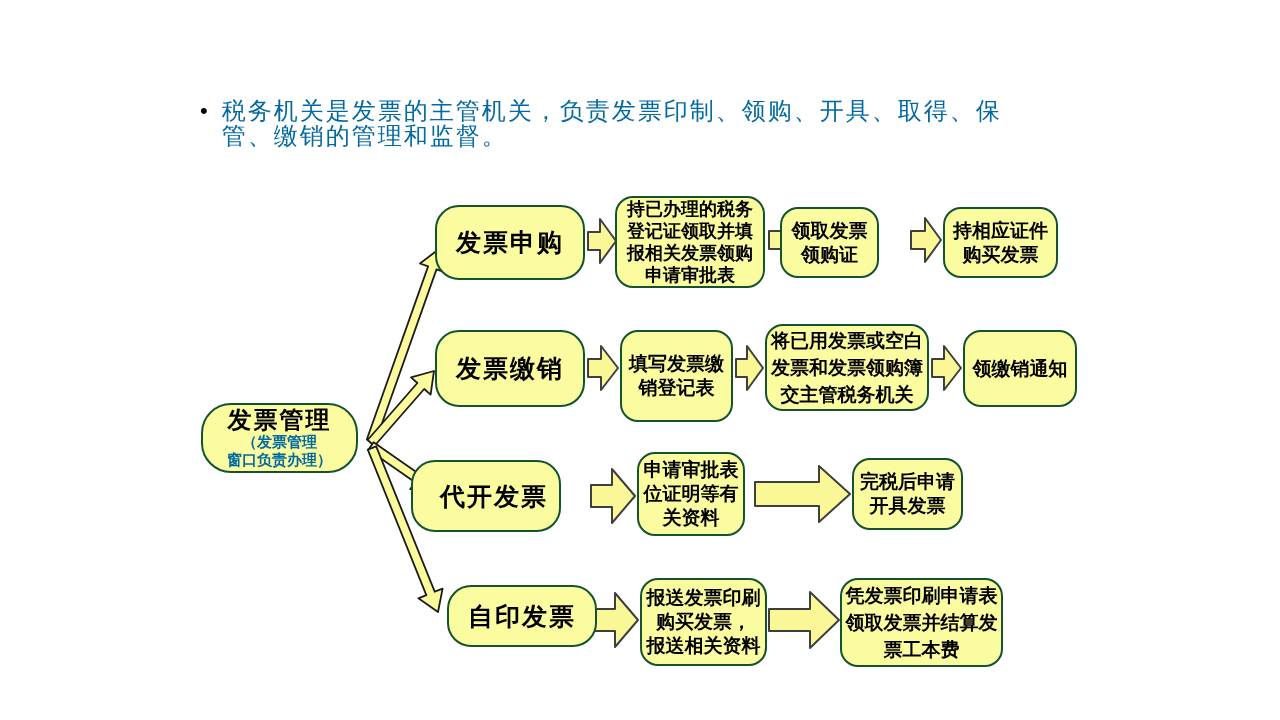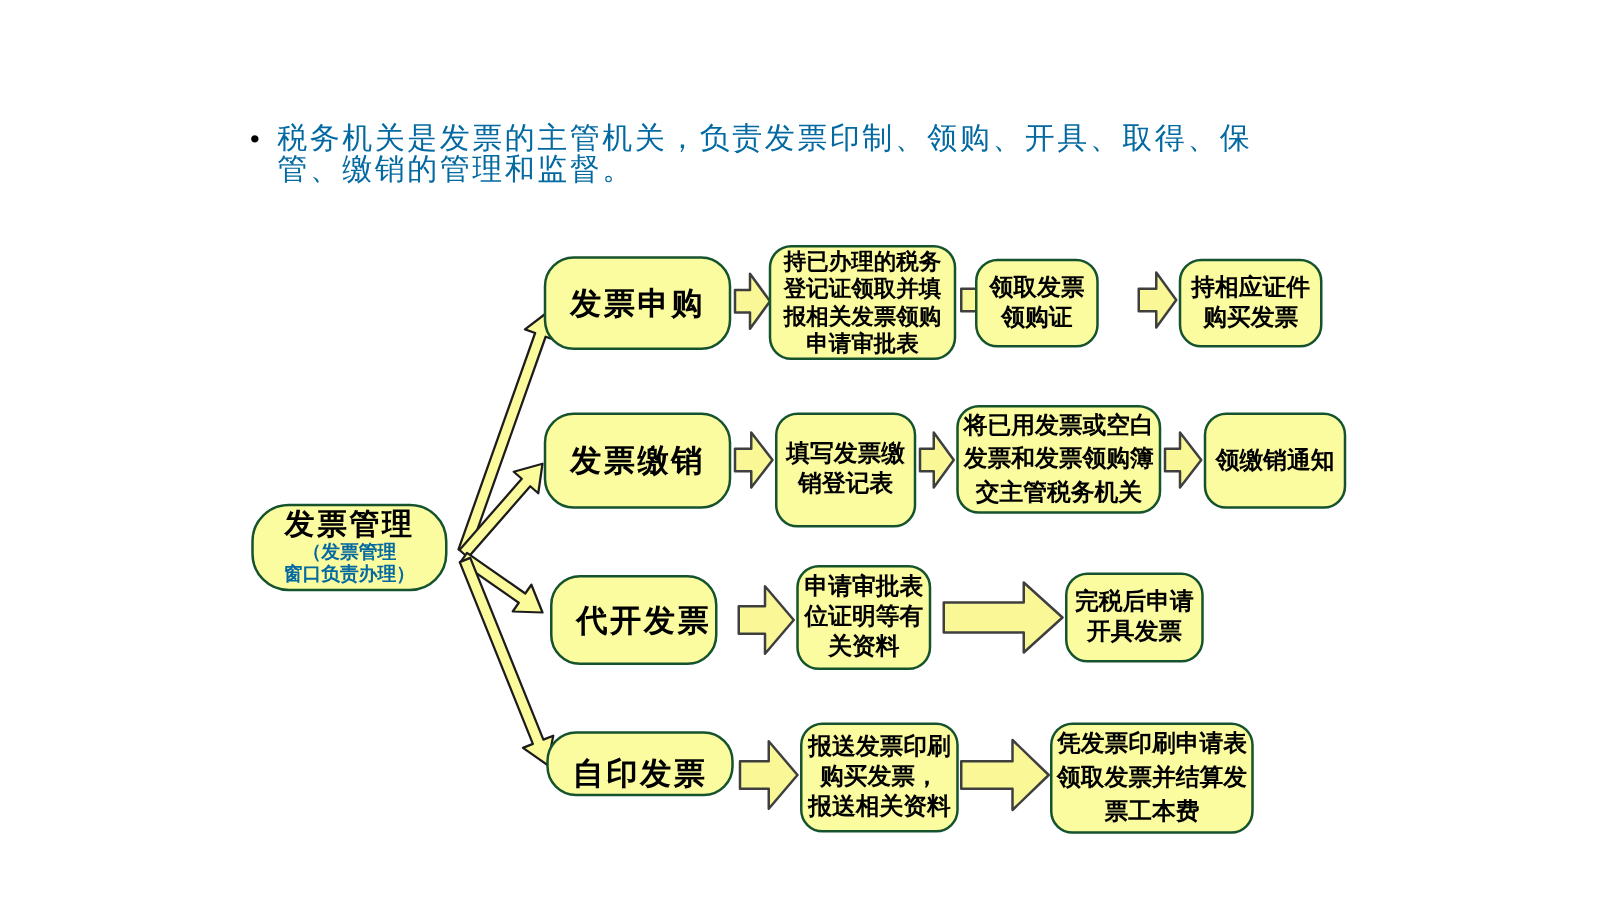--- a/index.html
+++ b/index.html
@@ -102,34 +102,34 @@
   </div>
   <div class="node step wide" style="left:765px; top:324px; width:164px; height:87px;">
     <span>将已用发票或空白
 发票和发票领购簿
 交主管税务机关</span>
   </div>
   <div class="node step" style="left:963px; top:330px; width:114px; height:77px;">
     <span>领缴销通知</span>
   </div>
 
-  <div class="node branch" style="left:440px; top:460px; width:134px; height:72px;padding-left:16px;">
+  <div class="node branch" style="left:411px; top:460px; width:150px; height:72px;padding-left:16px;">
     <span>代开发票</span>
   </div>
   <div class="node step" style="left:637px; top:452px; width:108px; height:84px;">
     <span>申请审批表
 位证明等有
 关资料</span>
   </div>
   <div class="node step" style="left:852px; top:458px; width:111px; height:72px;">
     <span>完税后申请
 开具发票</span>
   </div>
 
-  <div class="node branch" style="left:437px; top:585px; width:150px; height:52px;justify-content:flex-end;">
+  <div class="node branch" style="left:447px; top:585px; width:150px; height:62px;">
     <span>自印发票</span>
   </div>
   <div class="node step" style="left:640px; top:578px; width:127px; height:88px;">
     <span>报送发票印刷
 购买发票，
 报送相关资料</span>
   </div>
   <div class="node step wide" style="left:840px; top:578px; width:163px; height:89px;">
     <span>凭发票印刷申请表
 领取发票并结算发

